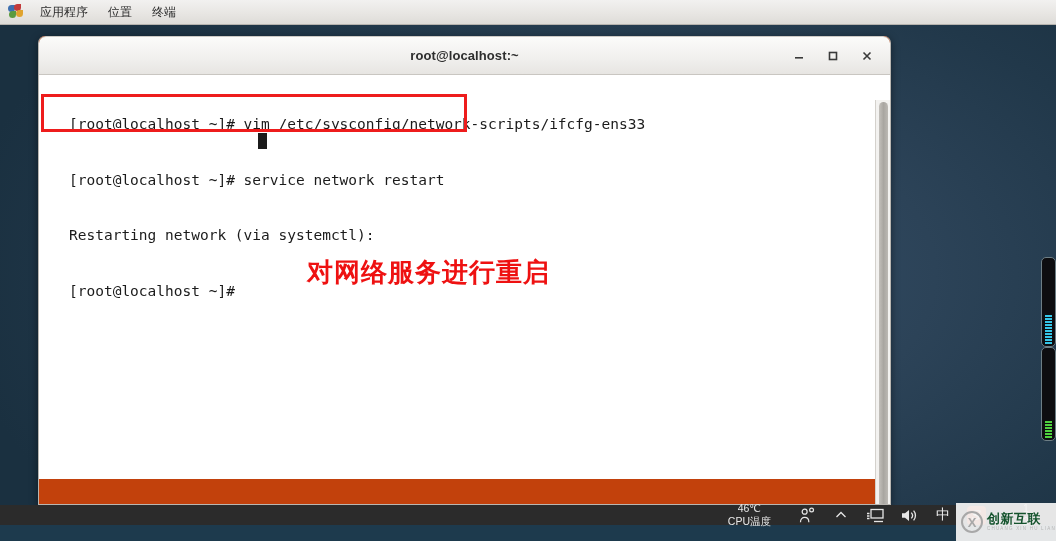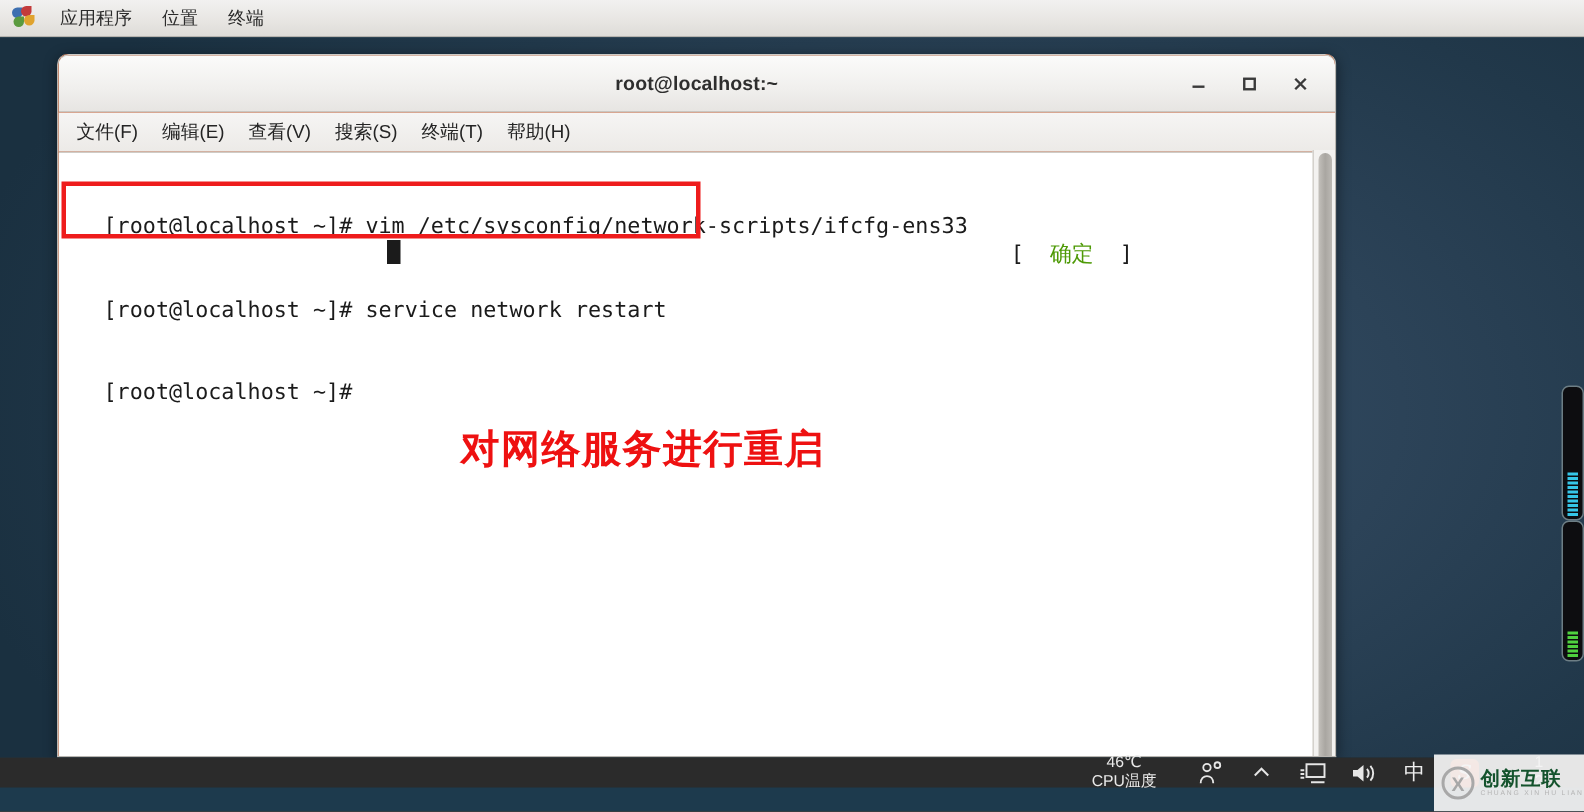--- a/index.html
+++ b/index.html
@@ -389,39 +389,29 @@
             </svg>
         </div>
         <div class="wbtn">
           <svg width="12" height="12" viewBox="0 0 12 12">
               <path d="M2.5 2.5 L9.5 9.5 M9.5 2.5 L2.5 9.5" stroke="currentColor" stroke-width="1.6" fill="none"></path>
             </svg>
         </div>
       </div>
     </div>
 
-    <div id="menubar">
-      <div class="menu-item">文件(F)</div>
-      <div class="menu-item">编辑(E)</div>
-      <div class="menu-item">查看(V)</div>
-      <div class="menu-item">搜索(S)</div>
-      <div class="menu-item">终端(T)</div>
-      <div class="menu-item">帮助(H)</div>
-    </div>
 
     <div id="term-body">
       <div id="term-text">
         <div class="tline">[root@localhost ~]# vim /etc/sysconfig/network-scripts/ifcfg-ens33</div>
         <div class="tline">[root@localhost ~]# service network restart</div>
+        <div class="tline">Restarting network (via systemctl):</div>
         <div class="tline">[root@localhost ~]# </div>
       </div>
 
-      <div class="ok-wrap">
-        <span>[  </span><span class="ok-text">确定</span><span>  ]</span>
-      </div>
 
       <div id="cursor"></div>
 
       <div id="red-box"></div>
       <div id="red-caption">对网络服务进行重启</div>
     </div>
 
     <div id="term-scroll">
       <div id="term-scroll-thumb"></div>
     </div>

